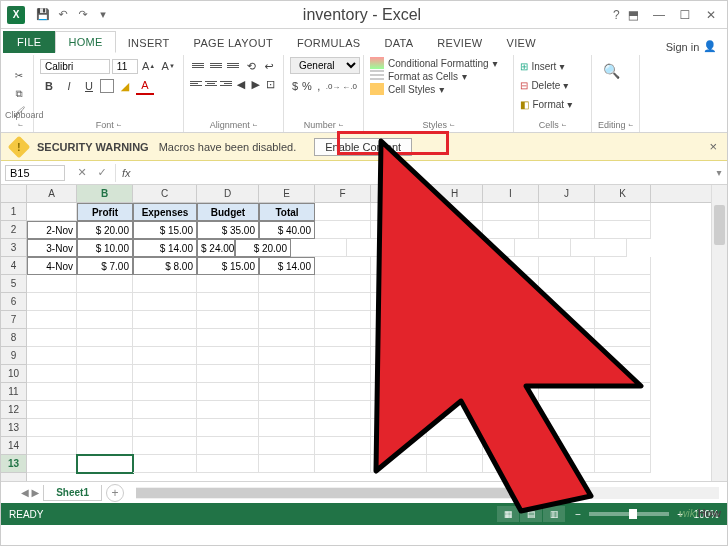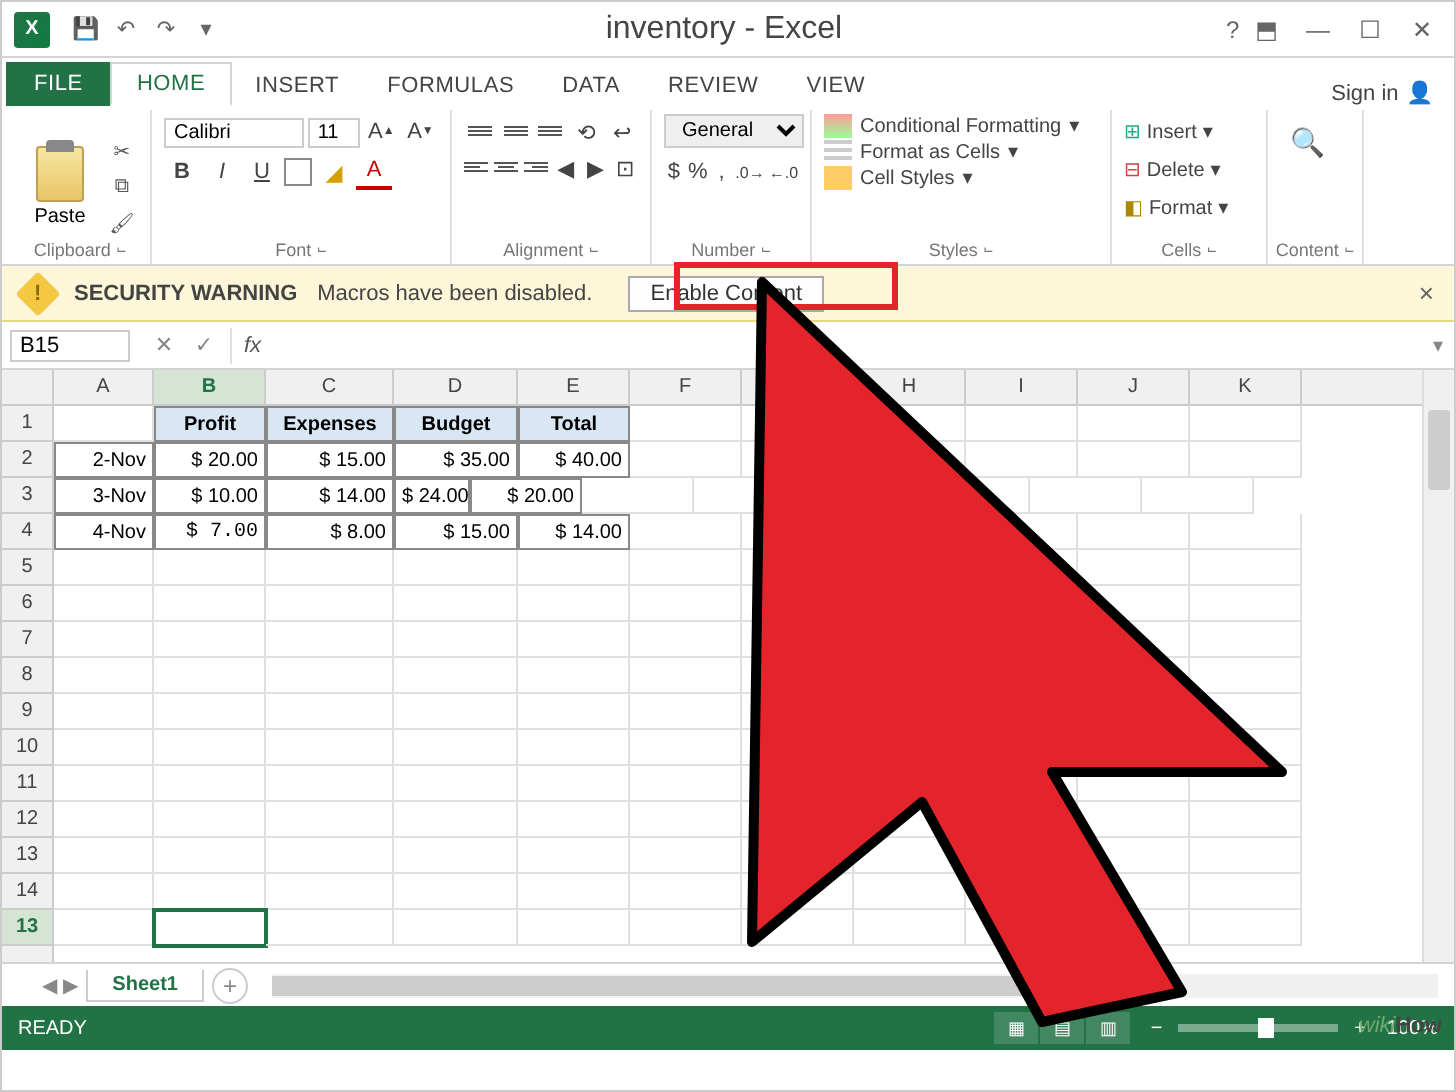--- a/index.html
+++ b/index.html
@@ -143,37 +143,34 @@
     <div class="win-btn">—</div>
     <div class="win-btn">☐</div>
     <div class="win-btn">✕</div>
   </div>
 </div>
 
 <div class="ribbon-tabs">
   <div class="ribbon-tab file">FILE</div>
   <div class="ribbon-tab active">HOME</div>
   <div class="ribbon-tab">INSERT</div>
+  <div class="ribbon-tab">PAGE LAYOUT</div>
   <div class="ribbon-tab">FORMULAS</div>
   <div class="ribbon-tab">DATA</div>
   <div class="ribbon-tab">REVIEW</div>
   <div class="ribbon-tab">VIEW</div>
   <div class="signin">
       <span>Sign in</span> 
       <span>👤</span>
     </div>
 </div>
 
 <div class="ribbon">
   <div class="ribbon-group">
     <div class="rg-body">
-      <div class="paste-btn">
-        <div class="paste-icon"></div>
-        <div class="paste-label">Paste</div>
-      </div>
       <div class="mini-btns">
         <div class="mini-btn">✂</div>
         <div class="mini-btn">⧉</div>
         <div class="mini-btn">🖌</div>
       </div>
     </div>
     <div class="ribbon-group-label">Clipboard</div>
   </div>
 
   <div class="ribbon-group font-group" style="width:150px">
@@ -270,21 +267,21 @@
 
   <div class="ribbon-group cells-group" style="width:78px">
     <div class="cell-row"><span style="color:#2a8">⊞</span><span>Insert</span> ▾</div>
     <div class="cell-row"><span style="color:#c44">⊟</span><span>Delete</span> ▾</div>
     <div class="cell-row"><span style="color:#a80">◧</span><span>Format</span> ▾</div>
     <div class="ribbon-group-label">Cells</div>
   </div>
 
   <div class="ribbon-group editing-group">
     <div class="editing-icon">🔍</div>
-    <div class="ribbon-group-label">Content</div>
+    <div class="ribbon-group-label">Editing</div>
   </div>
 </div>
 
 <div class="security-bar">
   <div class="security-icon">
       <span>!</span>
     </div>
   <span class="security-title">SECURITY WARNING</span>
   <span class="security-msg">Macros have been disabled.</span>
   <button class="enable-btn">Enable Content</button>
@@ -369,21 +366,21 @@
         <div class="cell right data-border" style="width: 56px;">$ 20.00</div>
         <div class="cell" style="width: 56px;"></div>
         <div class="cell" style="width: 56px;"></div>
         <div class="cell" style="width: 56px;"></div>
         <div class="cell" style="width: 56px;"></div>
         <div class="cell" style="width: 56px;"></div>
         <div class="cell" style="width: 56px;"></div>
       </div>
       <div class="cell-row">
         <div class="cell right data-border" style="width: 50px;">4-Nov</div>
-        <div class="cell right data-border" style="width: 56px; font-family: Liberation Mono, monospace;">$   7.00</div>
+        <div class="cell right data-border" style="width: 56px;">$   7.00</div>
         <div class="cell right data-border" style="width: 64px;">$      8.00</div>
         <div class="cell right data-border" style="width: 62px;">$    15.00</div>
         <div class="cell right data-border" style="width: 56px;">$ 14.00</div>
         <div class="cell" style="width: 56px;"></div>
         <div class="cell" style="width: 56px;"></div>
         <div class="cell" style="width: 56px;"></div>
         <div class="cell" style="width: 56px;"></div>
         <div class="cell" style="width: 56px;"></div>
         <div class="cell" style="width: 56px;"></div>
       </div>

